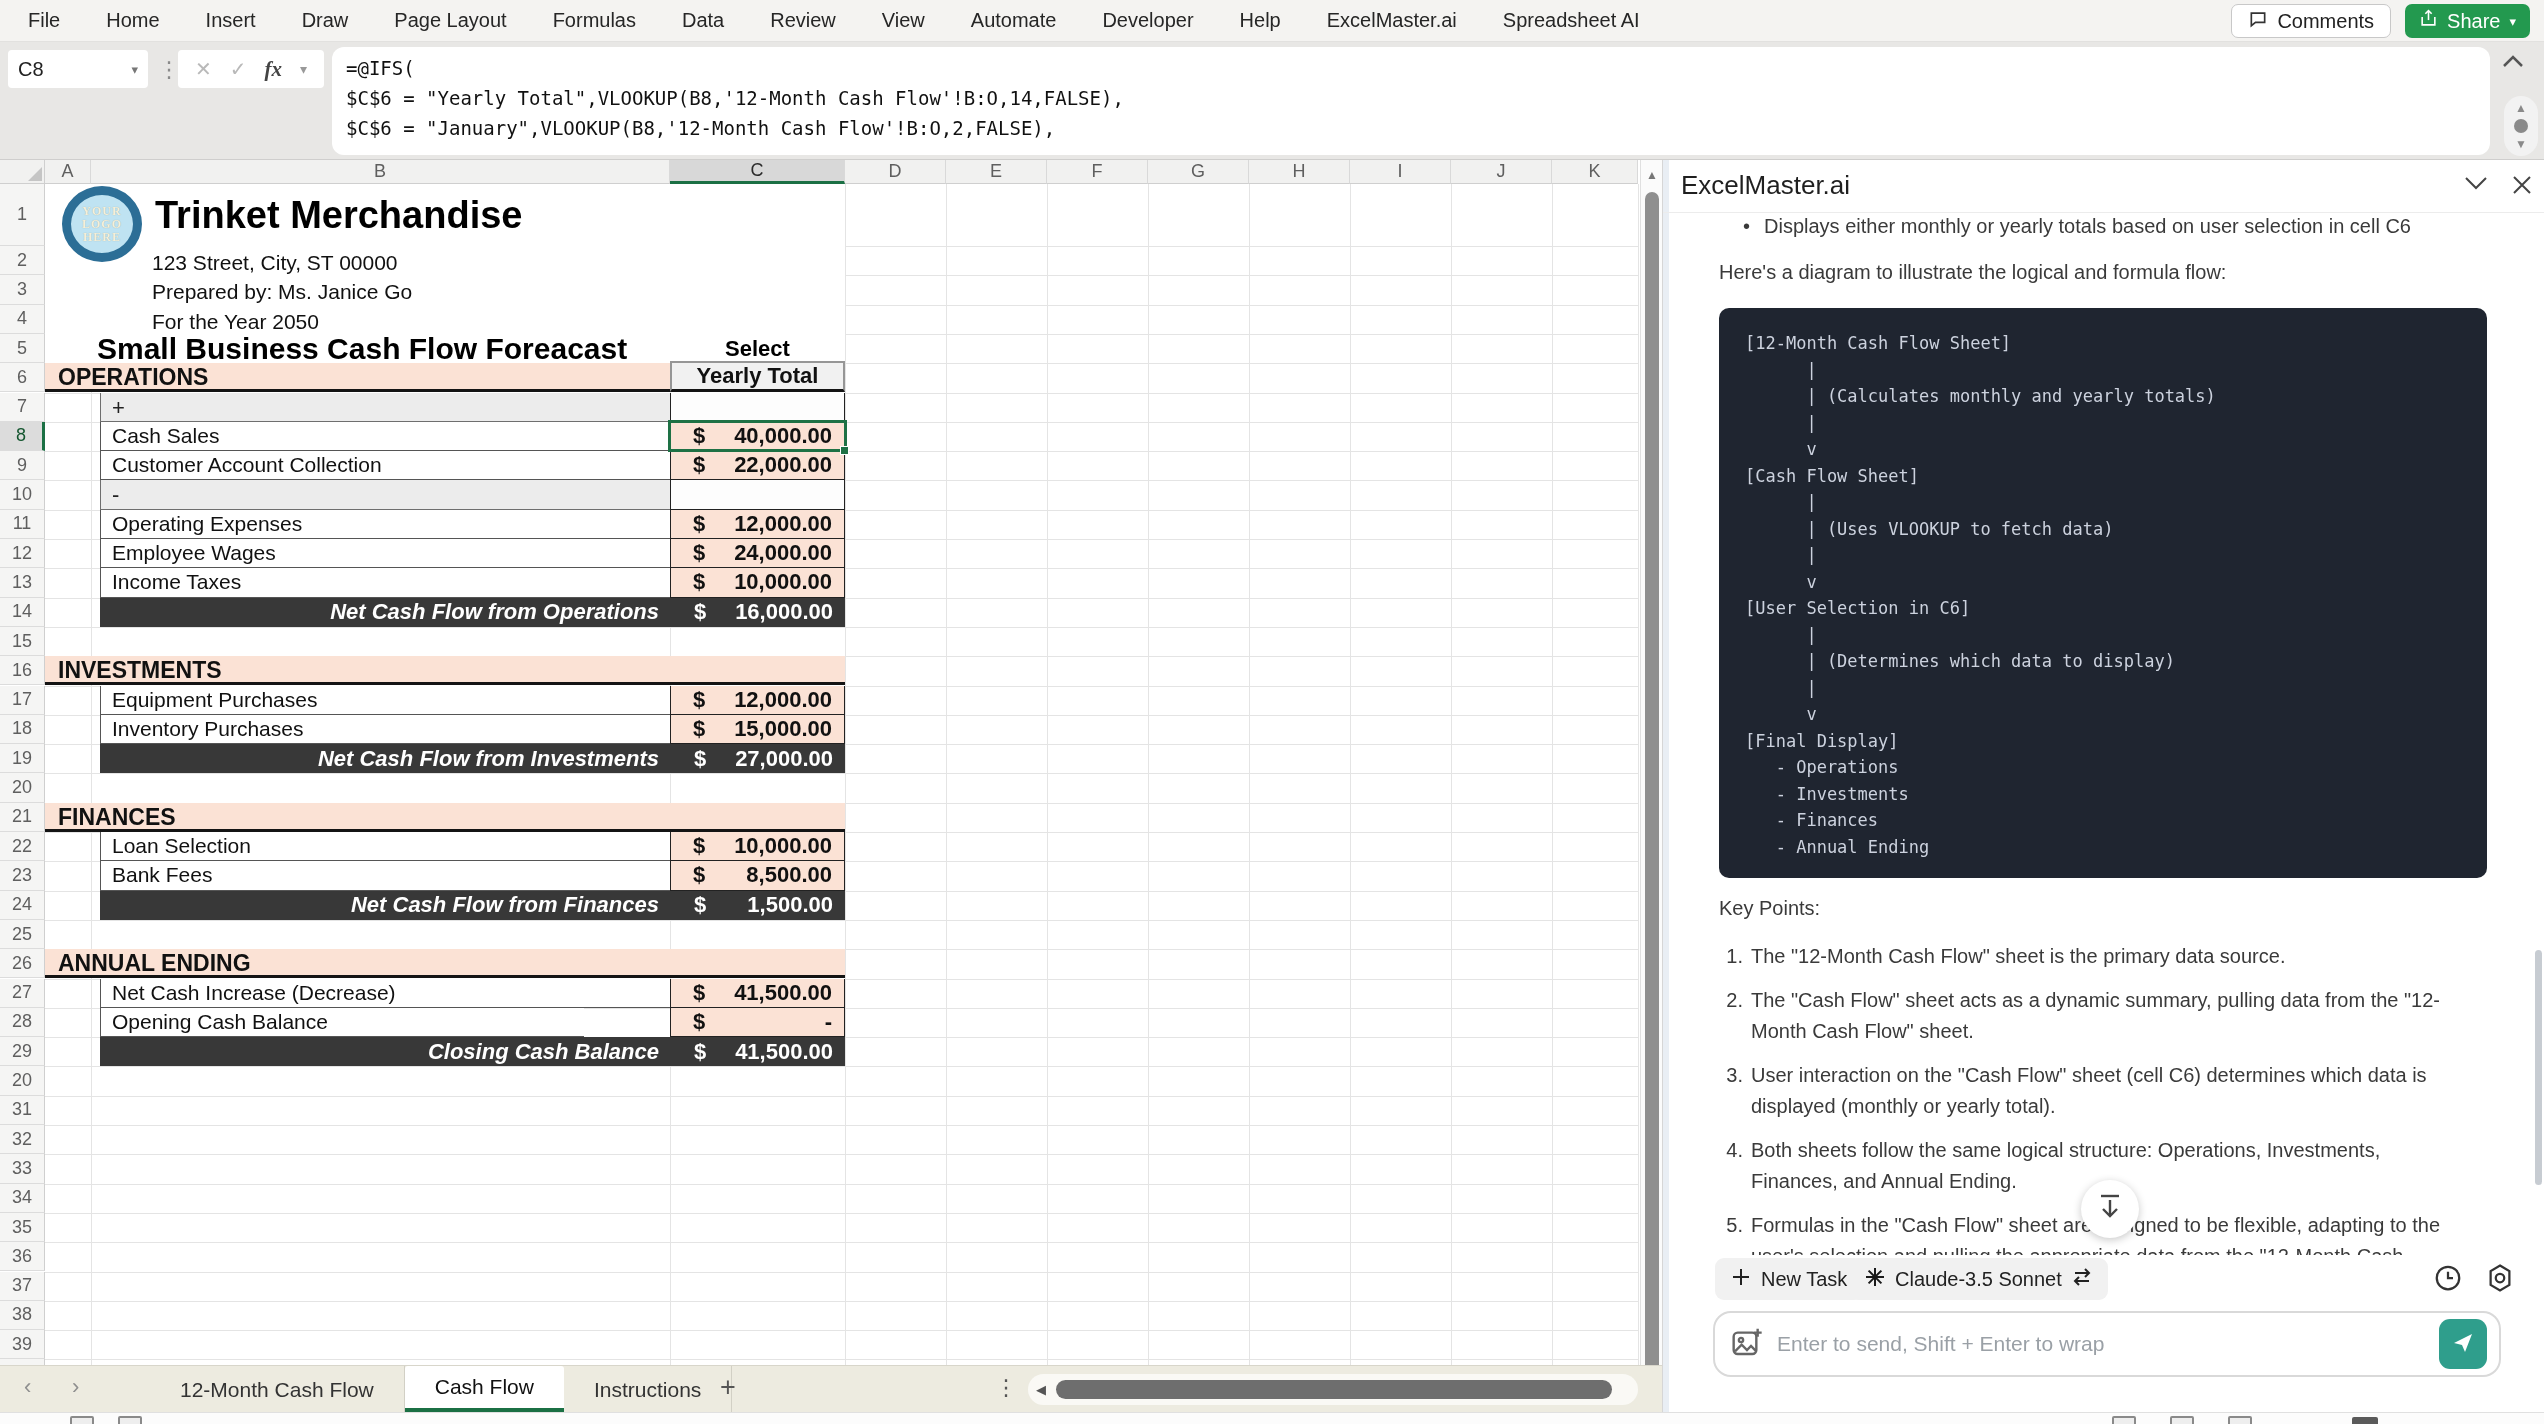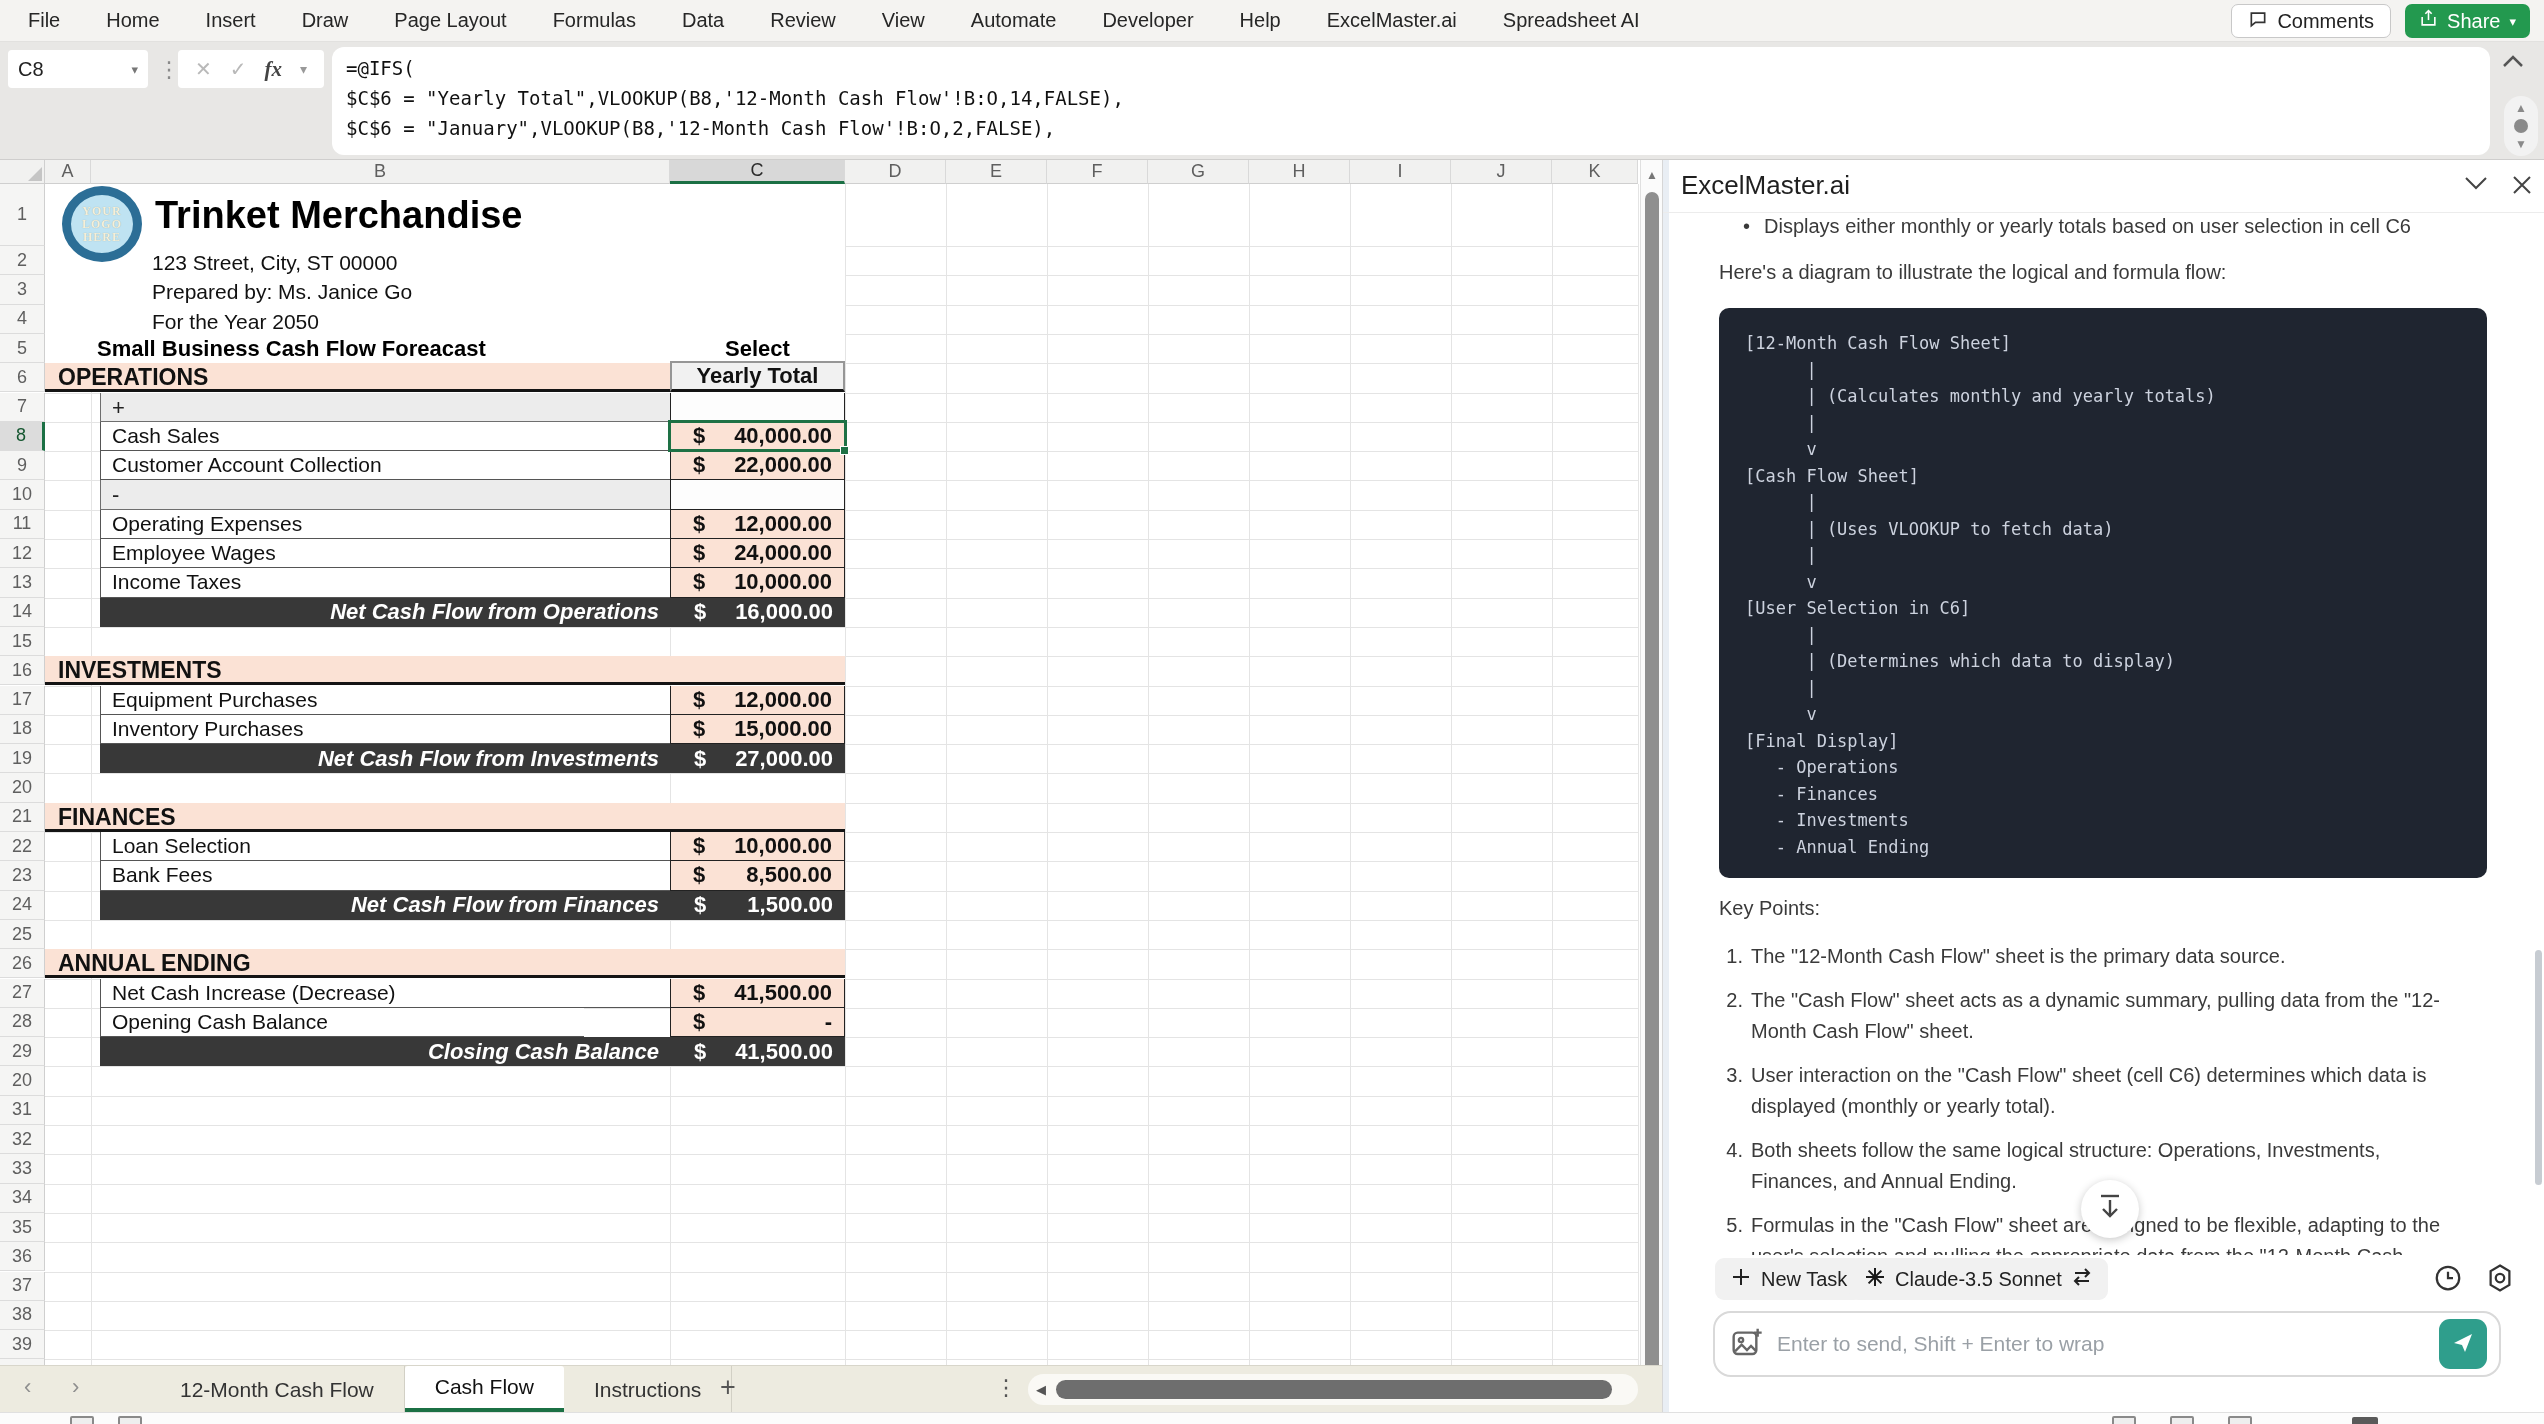--- a/index.html
+++ b/index.html
@@ -53,21 +53,21 @@
   .total-bar { position:absolute; background:#383838; }
   .total-lbl { position:absolute; right:186px; top:50%; transform:translateY(-50%); color:#fff; font-weight:bold; font-style:italic; font-size:22px; white-space:nowrap; }
   .total-cur { position:absolute; left:594px; top:50%; transform:translateY(-50%); color:#fff; font-weight:bold; font-size:22px; }
   .total-val { position:absolute; right:12px; top:50%; transform:translateY(-50%); color:#fff; font-weight:bold; font-size:22px; }
   #sel-outline { position:absolute; border:3px solid #1E7145; z-index:9; pointer-events:none; }
   #sel-handle { position:absolute; width:9px; height:9px; background:#1E7145; border:1px solid #fff; z-index:10; }
   #logo { position:absolute; left:62px; top:26px; width:80px; height:76px; border-radius:50%; background:#bfe3f2; border:9px solid #2c6e96; display:flex; flex-direction:column; align-items:center; justify-content:center; z-index:5; }
   #logo span { font-family:"Liberation Serif", serif; font-weight:bold; font-size:12px; line-height:13px; color:#f6efd8; text-shadow:0 0 1px #8aa; letter-spacing:1px; }
   .sheet-title { position:absolute; left:155px; font-weight:bold; font-size:38px; color:#000; z-index:4; white-space:nowrap; }
   .sheet-sub { position:absolute; left:152px; font-size:21px; color:#111; z-index:4; white-space:nowrap; }
-  .sheet-head5 { position:absolute; left:97px; font-weight:bold; font-size:22px; color:#000; z-index:4; white-space:nowrap; }
+  .sheet-head5 { position:absolute; left:97px; font-weight:bold; font-size:30px; color:#000; z-index:4; white-space:nowrap; }
   .c-select-lbl { position:absolute; left:670px; width:175px; text-align:center; font-weight:bold; font-size:22px; color:#000; z-index:4; }
 
   
   #vscroll { position:absolute; left:1640px; top:160px; width:22px; height:1205px; background:#fbfbfb; border-left:1px solid #e0e0e0; }
   #vscroll .arr { position:absolute; left:0; width:22px; text-align:center; color:#777; font-size:12px; }
   #vscroll-thumb { position:absolute; left:4px; top:32px; width:14px; height:1300px; background:#8f8f8f; border-radius:8px; }
 
   
   #panel { position:absolute; left:1662px; top:160px; width:882px; height:1252px; background:#fff; border-left:1px solid #d6d6d6; }
   #panel-strip { position:absolute; left:0; top:0; width:6px; height:100%; background:#e9eef4; }
@@ -437,22 +437,22 @@
             <div class="codeline">      | (Uses VLOOKUP to fetch data)</div>
             <div class="codeline">      |</div>
             <div class="codeline">      v</div>
             <div class="codeline">[User Selection in C6]</div>
             <div class="codeline">      |</div>
             <div class="codeline">      | (Determines which data to display)</div>
             <div class="codeline">      |</div>
             <div class="codeline">      v</div>
             <div class="codeline">[Final Display]</div>
             <div class="codeline">   - Operations</div>
+            <div class="codeline">   - Investments</div>
             <div class="codeline">   - Finances</div>
-            <div class="codeline">   - Investments</div>
             <div class="codeline">   - Annual Ending</div>
           </div>
         </div>
       <div id="kp-title">Key Points:</div>
       <div id="kp-list">
           <div class="kp">
             <div class="kp-num">1.</div>
             <div class="kp-text">The "12-Month Cash Flow" sheet is the primary data source.</div>
           </div>
           <div class="kp">

